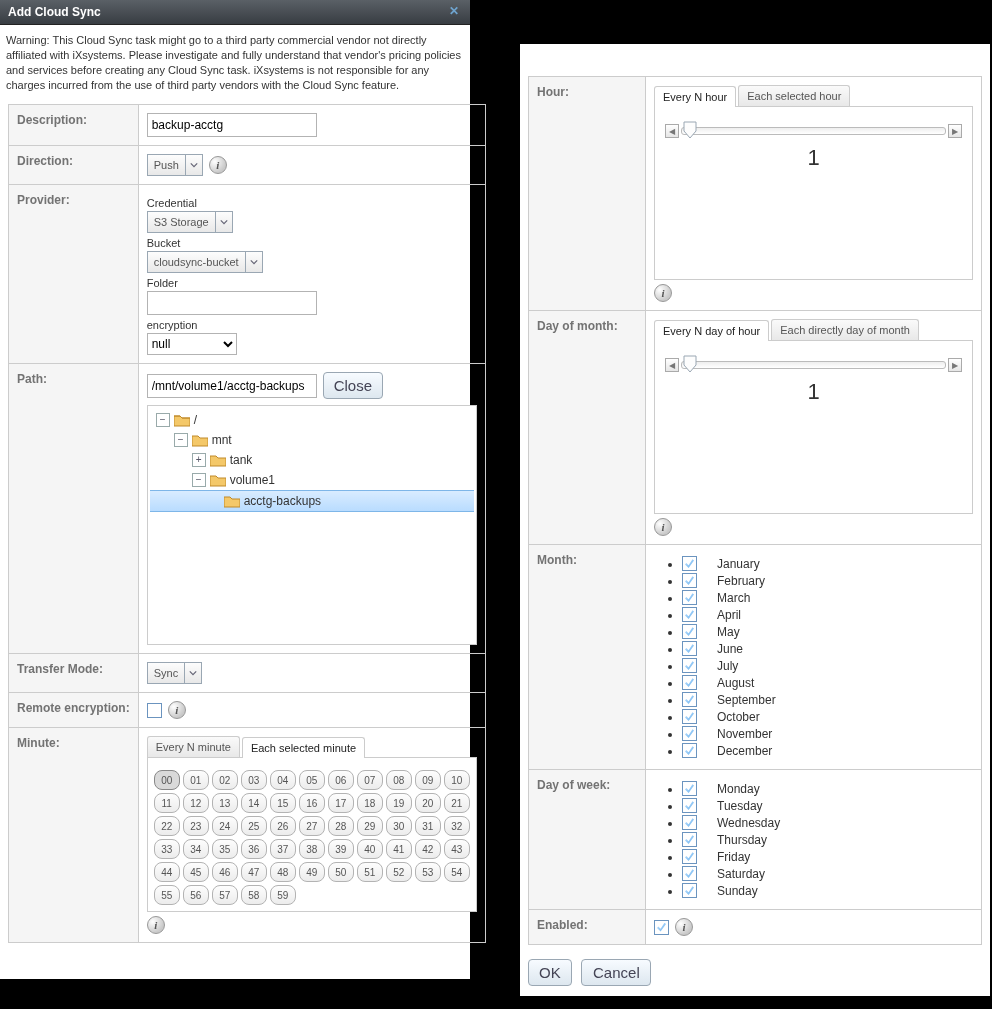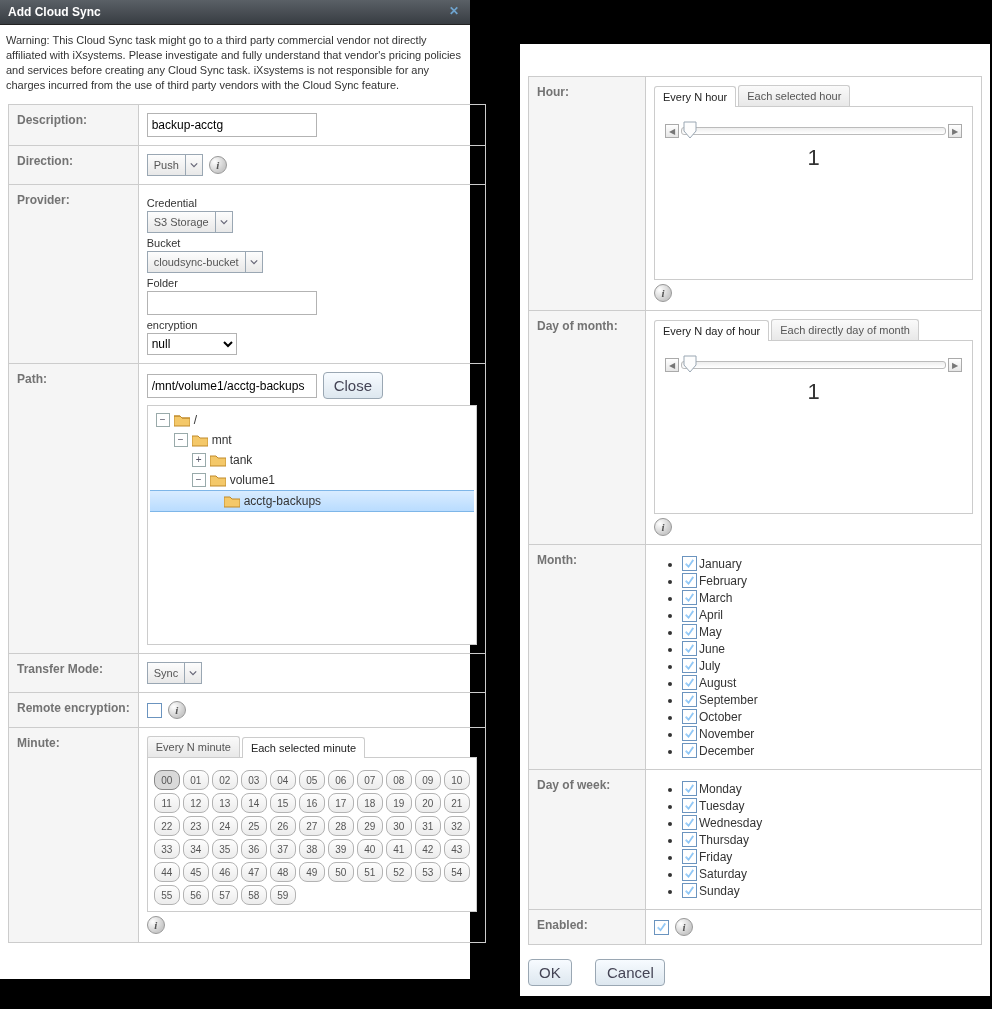--- a/index.html
+++ b/index.html
@@ -32,21 +32,21 @@
     background:linear-gradient(#fdfdfd,#e8e8e8);height:20px;font-size:11px;color:#555;cursor:pointer;}
   .dropdown .val{padding:0 6px;text-align:right;}
   .dropdown .caret{width:16px;border-left:1px solid var(--btn-border);display:flex;align-items:center;justify-content:center;height:100%;}
   .caret svg{width:8px;height:8px;}
   .info{display:inline-flex;width:16px;height:16px;border-radius:50%;
     background:radial-gradient(circle at 30% 30%,#fff,#c9c9c9 70%);border:1px solid #999;align-items:center;justify-content:center;
     font-style:italic;font-family:Georgia,serif;font-weight:bold;color:#555;font-size:11px;cursor:help;}
   .sublabel{font-size:11px;color:#333;margin:4px 0 2px 0;}
   .btn{display:inline-block;border:1px solid var(--btn-border);background:linear-gradient(#f7fbff,#dde7ef);
     padding:4px 10px;font-size:15px;color:#445;border-radius:4px;cursor:pointer;}
-  .btn+.btn{margin-left:20px;padding-left:11px;}
+  .btn+.btn{margin-left:6px;padding-left:11px;}
   
   .tree{border:1px solid var(--border);margin-top:6px;height:230px;overflow:auto;font-size:12px;padding:4px 2px;background:#fff;}
   .tree .row{display:flex;align-items:center;height:20px;padding-left:2px;}
   .tree .row.sel{background:linear-gradient(#d9ecff,#b9dcff);border:1px solid var(--selected-border);border-left:none;border-right:none;}
   .tree .exp{width:12px;height:12px;border:1px solid #9aa;display:inline-flex;align-items:center;justify-content:center;
     font-size:10px;line-height:10px;margin-right:4px;color:#556;background:#fff;cursor:pointer;}
   .tree .noexp{width:14px;display:inline-block;}
   .folder{width:16px;height:14px;display:inline-block;margin-right:4px;}
   .folder svg{width:16px;height:14px;display:block;}
   .ind{display:inline-block;}
@@ -71,21 +71,21 @@
     display:flex;align-items:center;justify-content:center;font-size:8px;color:#777;cursor:pointer;}
   .slider-btn.l{left:0;}
   .slider-btn.r{right:0;}
   .slider-handle{position:absolute;top:0;left:18px;width:14px;height:18px;cursor:pointer;}
   .slider-handle svg{width:14px;height:18px;display:block;}
   .slider-val{text-align:center;font-size:22px;color:#333;margin-top:6px;}
   .slider-box{height:160px;}
   
   ul.chk{list-style:disc;padding-left:28px;margin:2px 0;}
   ul.chk li{margin:0;padding:0;}
-  .chkrow{display:inline-flex;align-items:center;gap:2px;height:17px;}
+  .chkrow{display:inline-flex;align-items:center;gap:20px;height:17px;}
   .chkbox{width:13px;height:13px;border:1px solid #6b94bf;background:#fff;display:inline-flex;align-items:center;justify-content:center;cursor:pointer;}
   .chkbox.on::after{content:"";width:9px;height:9px;display:block;
     background:linear-gradient(135deg,#bfe2ff,#6ab1ee);clip-path:polygon(14% 44%,0 62%,40% 100%,100% 18%,83% 4%,40% 70%);}
   
   .zig{height:28px;background:#fff;
     clip-path:polygon(0 0,100% 0,100% 60%,97.5% 100%,95% 60%,92.5% 100%,90% 60%,87.5% 100%,85% 60%,82.5% 100%,80% 60%,77.5% 100%,75% 60%,72.5% 100%,70% 60%,67.5% 100%,65% 60%,62.5% 100%,60% 60%,57.5% 100%,55% 60%,52.5% 100%,50% 60%,47.5% 100%,45% 60%,42.5% 100%,40% 60%,37.5% 100%,35% 60%,32.5% 100%,30% 60%,27.5% 100%,25% 60%,22.5% 100%,20% 60%,17.5% 100%,15% 60%,12.5% 100%,10% 60%,7.5% 100%,5% 60%,2.5% 100%,0 60%);}
   .zigtop{height:28px;background:#fff;
     clip-path:polygon(0 40%,2.5% 0,5% 40%,7.5% 0,10% 40%,12.5% 0,15% 40%,17.5% 0,20% 40%,22.5% 0,25% 40%,27.5% 0,30% 40%,32.5% 0,35% 40%,37.5% 0,40% 40%,42.5% 0,45% 40%,47.5% 0,50% 40%,52.5% 0,55% 40%,57.5% 0,60% 40%,62.5% 0,65% 40%,67.5% 0,70% 40%,72.5% 0,75% 40%,77.5% 0,80% 40%,82.5% 0,85% 40%,87.5% 0,90% 40%,92.5% 0,95% 40%,97.5% 0,100% 40%,100% 100%,0 100%);}
   .footer-btns{padding:6px 8px 10px 8px;}
 </style>

